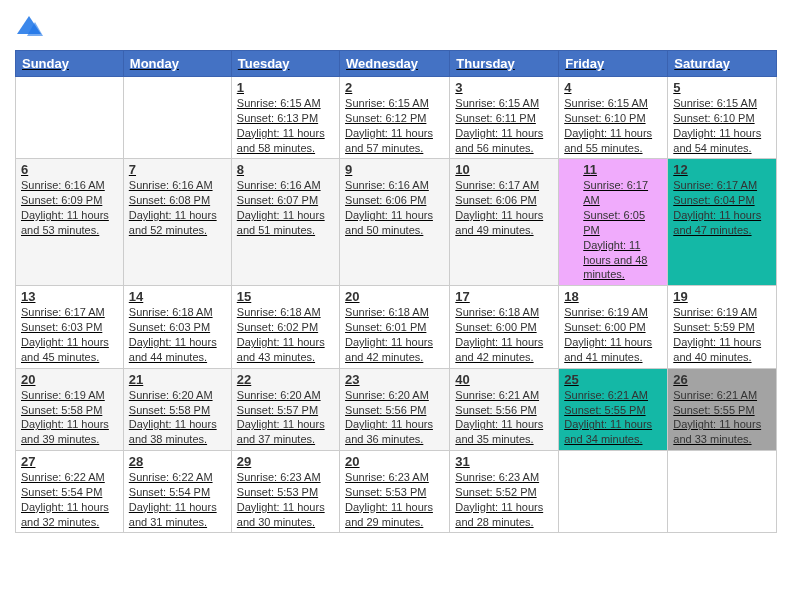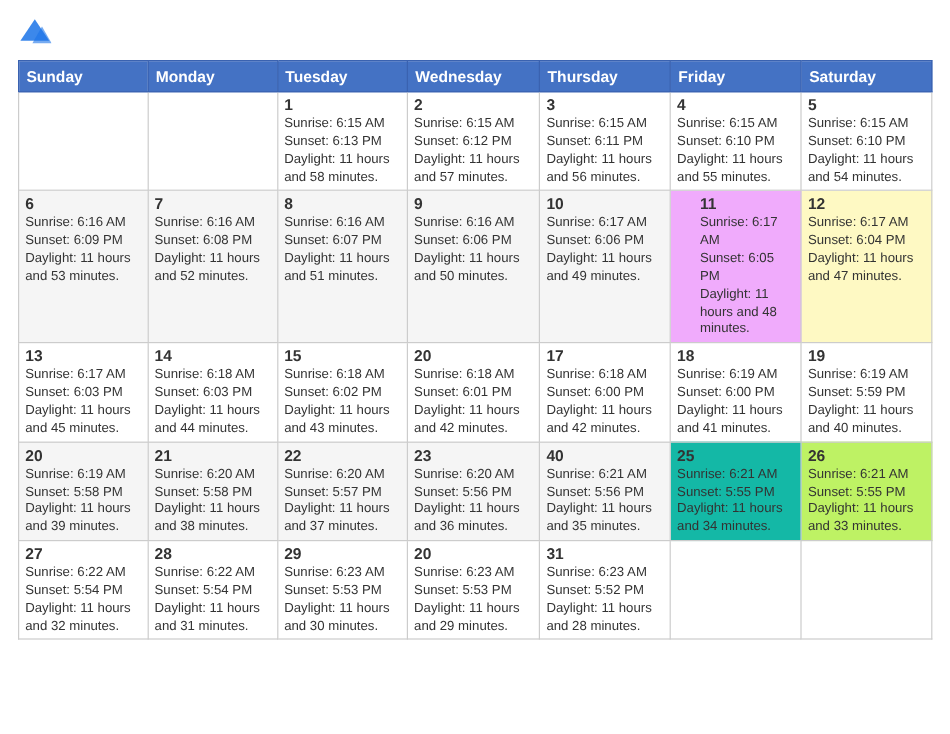--- a/index.html
+++ b/index.html
@@ -8,20 +8,21 @@
       background: #fff;
       width: 792px;
       height: 612px;
       overflow: hidden;
     }
     .page {
       width: 792px;
       height: 612px;
       padding: 10px 15px;
       background: #fff;
+      text-decoration: underline;
     }
     .header {
       display: flex;
       justify-content: space-between;
       align-items: flex-start;
       margin-bottom: 8px;
     }
     .logo {
       display: flex;
       align-items: center;
@@ -191,21 +192,21 @@
             <div class="day-info" style="white-space: pre-line;">Sunrise: 6:17 AM
 Sunset: 6:06 PM
 Daylight: 11 hours and 49 minutes.</div>
           </td>
           <td style="background: #f0abfc; padding-left: 24px;">
             <div class="day-number">11</div>
             <div class="day-info" style="white-space: pre-line;">Sunrise: 6:17 AM
 Sunset: 6:05 PM
 Daylight: 11 hours and 48 minutes.</div>
           </td>
-          <td style="background: #fef9c3;">
+          <td style="background: #14b8a6;">
             <div class="day-number">12</div>
             <div class="day-info" style="white-space: pre-line;">Sunrise: 6:17 AM
 Sunset: 6:04 PM
 Daylight: 11 hours and 47 minutes.</div>
           </td>
         </tr>
         <tr>
           <td>
             <div class="day-number">13</div>
             <div class="day-info" style="white-space: pre-line;">Sunrise: 6:17 AM
@@ -279,21 +280,21 @@
             <div class="day-info" style="white-space: pre-line;">Sunrise: 6:21 AM
 Sunset: 5:56 PM
 Daylight: 11 hours and 35 minutes.</div>
           </td>
           <td style="background: #14b8a6;">
             <div class="day-number">25</div>
             <div class="day-info" style="white-space: pre-line;">Sunrise: 6:21 AM
 Sunset: 5:55 PM
 Daylight: 11 hours and 34 minutes.</div>
           </td>
-          <td style="background: #bef264;">
+          <td style="background: #a3a3a3;">
             <div class="day-number">26</div>
             <div class="day-info" style="white-space: pre-line;">Sunrise: 6:21 AM
 Sunset: 5:55 PM
 Daylight: 11 hours and 33 minutes.</div>
           </td>
         </tr>
         <tr>
           <td>
             <div class="day-number">27</div>
             <div class="day-info" style="white-space: pre-line;">Sunrise: 6:22 AM

